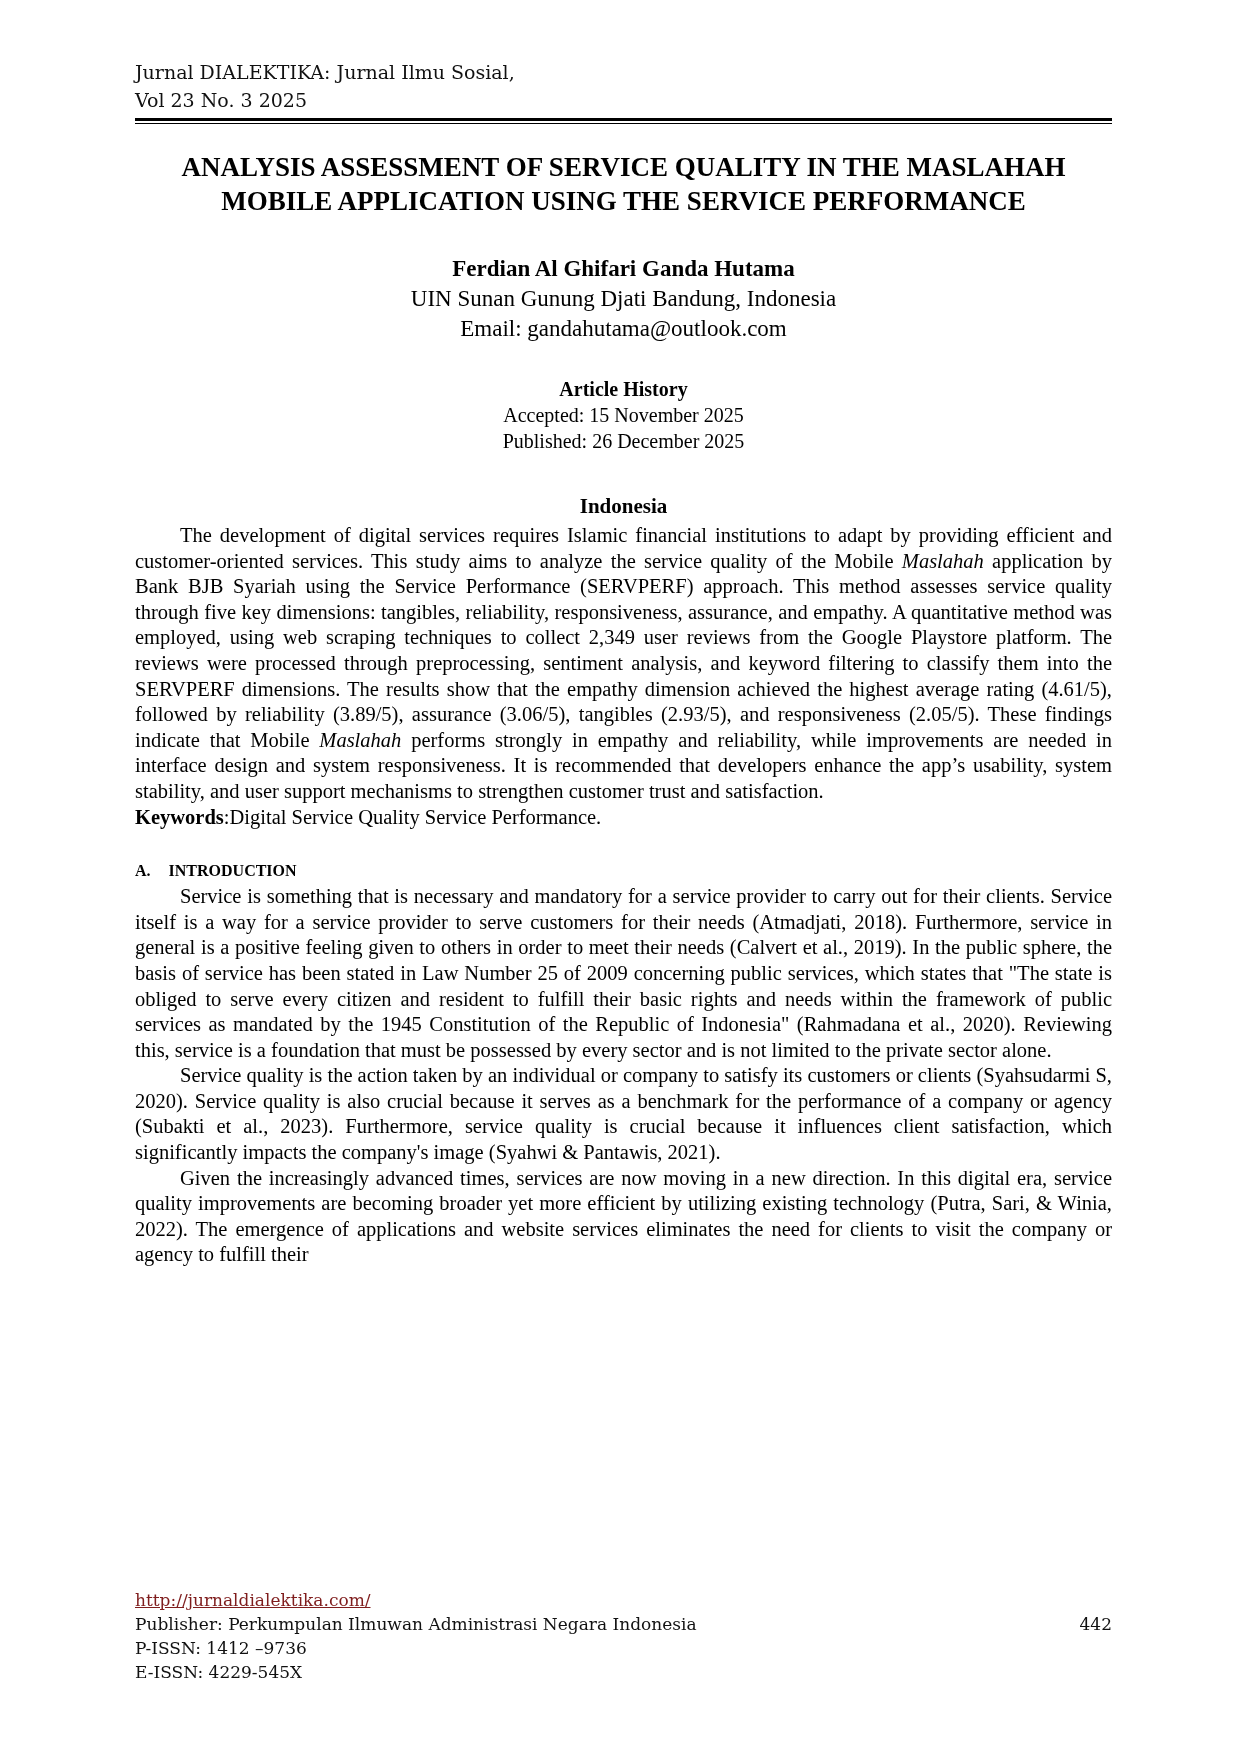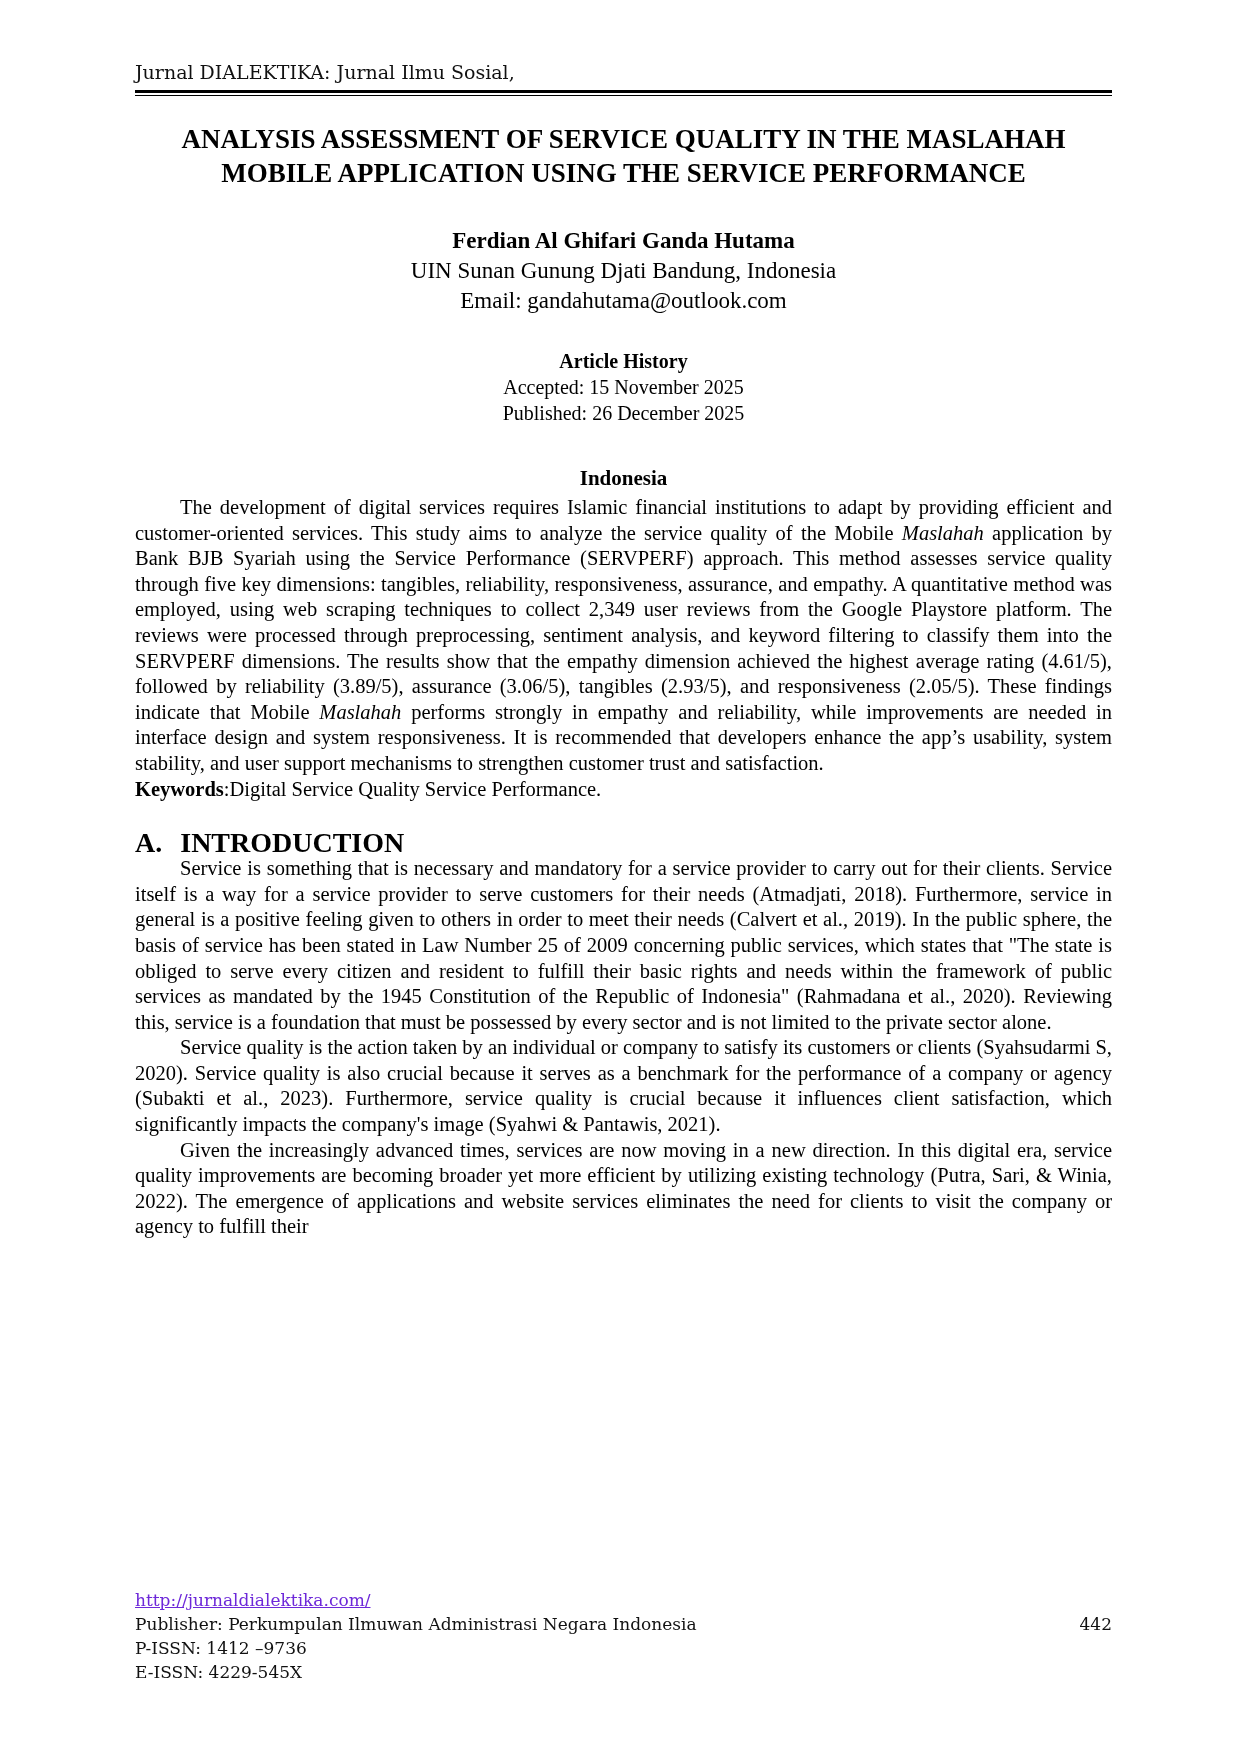--- a/index.html
+++ b/index.html
@@ -69,21 +69,21 @@
     font-size: 20.5px;
     line-height: 25.6px;
     text-align: justify;
   }
   .indent { text-indent: 45px; }
   .keywords-line { font-size: 20.5px; line-height: 25.6px; }
   .keywords-line b { font-weight: bold; }
   
   .section-heading {
     margin-top: 28px;
-    font-size: 28px;
+    font-size: 16px;
     font-weight: bold;
     line-height: 26px;
   }
   .section-heading .letter { margin-right: 18px; }
   
   .footer {
     position: absolute;
     left: 135px;
     right: 130px;
     top: 1588px;
@@ -103,20 +103,21 @@
   }
 </style>
 </head>
 <body>
 
 <div class="page">
   <div class="content">
 
     <div class="journal-header">
       <div>Jurnal DIALEKTIKA: Jurnal Ilmu Sosial,</div>
+      <div>Vol 23 No. 3 2025</div>
     </div>
 
     <div class="article-rule"></div>
 
     <div class="paper-title">ANALYSIS ASSESSMENT OF SERVICE QUALITY IN THE MASLAHAH MOBILE APPLICATION USING THE SERVICE PERFORMANCE</div>
 
     <div class="author-block">
       <div class="author-name">Ferdian Al Ghifari Ganda Hutama</div>
       <div class="author-affiliation">UIN Sunan Gunung Djati Bandung, Indonesia</div>
       <div class="author-email">Email: gandahutama@outlook.com</div>
@@ -136,21 +137,21 @@
 
     <div class="section-heading"><span class="letter">A.</span><span>INTRODUCTION</span></div>
 
     <div class="body-text indent">Service is something that is necessary and mandatory for a service provider to carry out for their clients. Service itself is a way for a service provider to serve customers for their needs (Atmadjati, 2018). Furthermore, service in general is a positive feeling given to others in order to meet their needs (Calvert et al., 2019). In the public sphere, the basis of service has been stated in Law Number 25 of 2009 concerning public services, which states that "The state is obliged to serve every citizen and resident to fulfill their basic rights and needs within the framework of public services as mandated by the 1945 Constitution of the Republic of Indonesia" (Rahmadana et al., 2020). Reviewing this, service is a foundation that must be possessed by every sector and is not limited to the private sector alone.</div>
     <div class="body-text indent">Service quality is the action taken by an individual or company to satisfy its customers or clients (Syahsudarmi S, 2020). Service quality is also crucial because it serves as a benchmark for the performance of a company or agency (Subakti et al., 2023). Furthermore, service quality is crucial because it influences client satisfaction, which significantly impacts the company's image (Syahwi &amp; Pantawis, 2021).</div>
     <div class="body-text indent">Given the increasingly advanced times, services are now moving in a new direction. In this digital era, service quality improvements are becoming broader yet more efficient by utilizing existing technology (Putra, Sari, &amp; Winia, 2022). The emergence of applications and website services eliminates the need for clients to visit the company or agency to fulfill their</div>
 
   </div>
 
   <div class="footer">
-    <div><a class="footer-link" style="color: #6d28d9;">http://jurnaldialektika.com/</a></div>
+    <div><a class="footer-link" style="color: #7f1d1d;">http://jurnaldialektika.com/</a></div>
     <div class="publisher-row">
       <span>Publisher: Perkumpulan Ilmuwan Administrasi Negara Indonesia</span>
       <span>442</span>
     </div>
     <div>P-ISSN: 1412 –9736</div>
     <div>E-ISSN: 4229-545X</div>
   </div>
 </div>
 
 </body></html>

